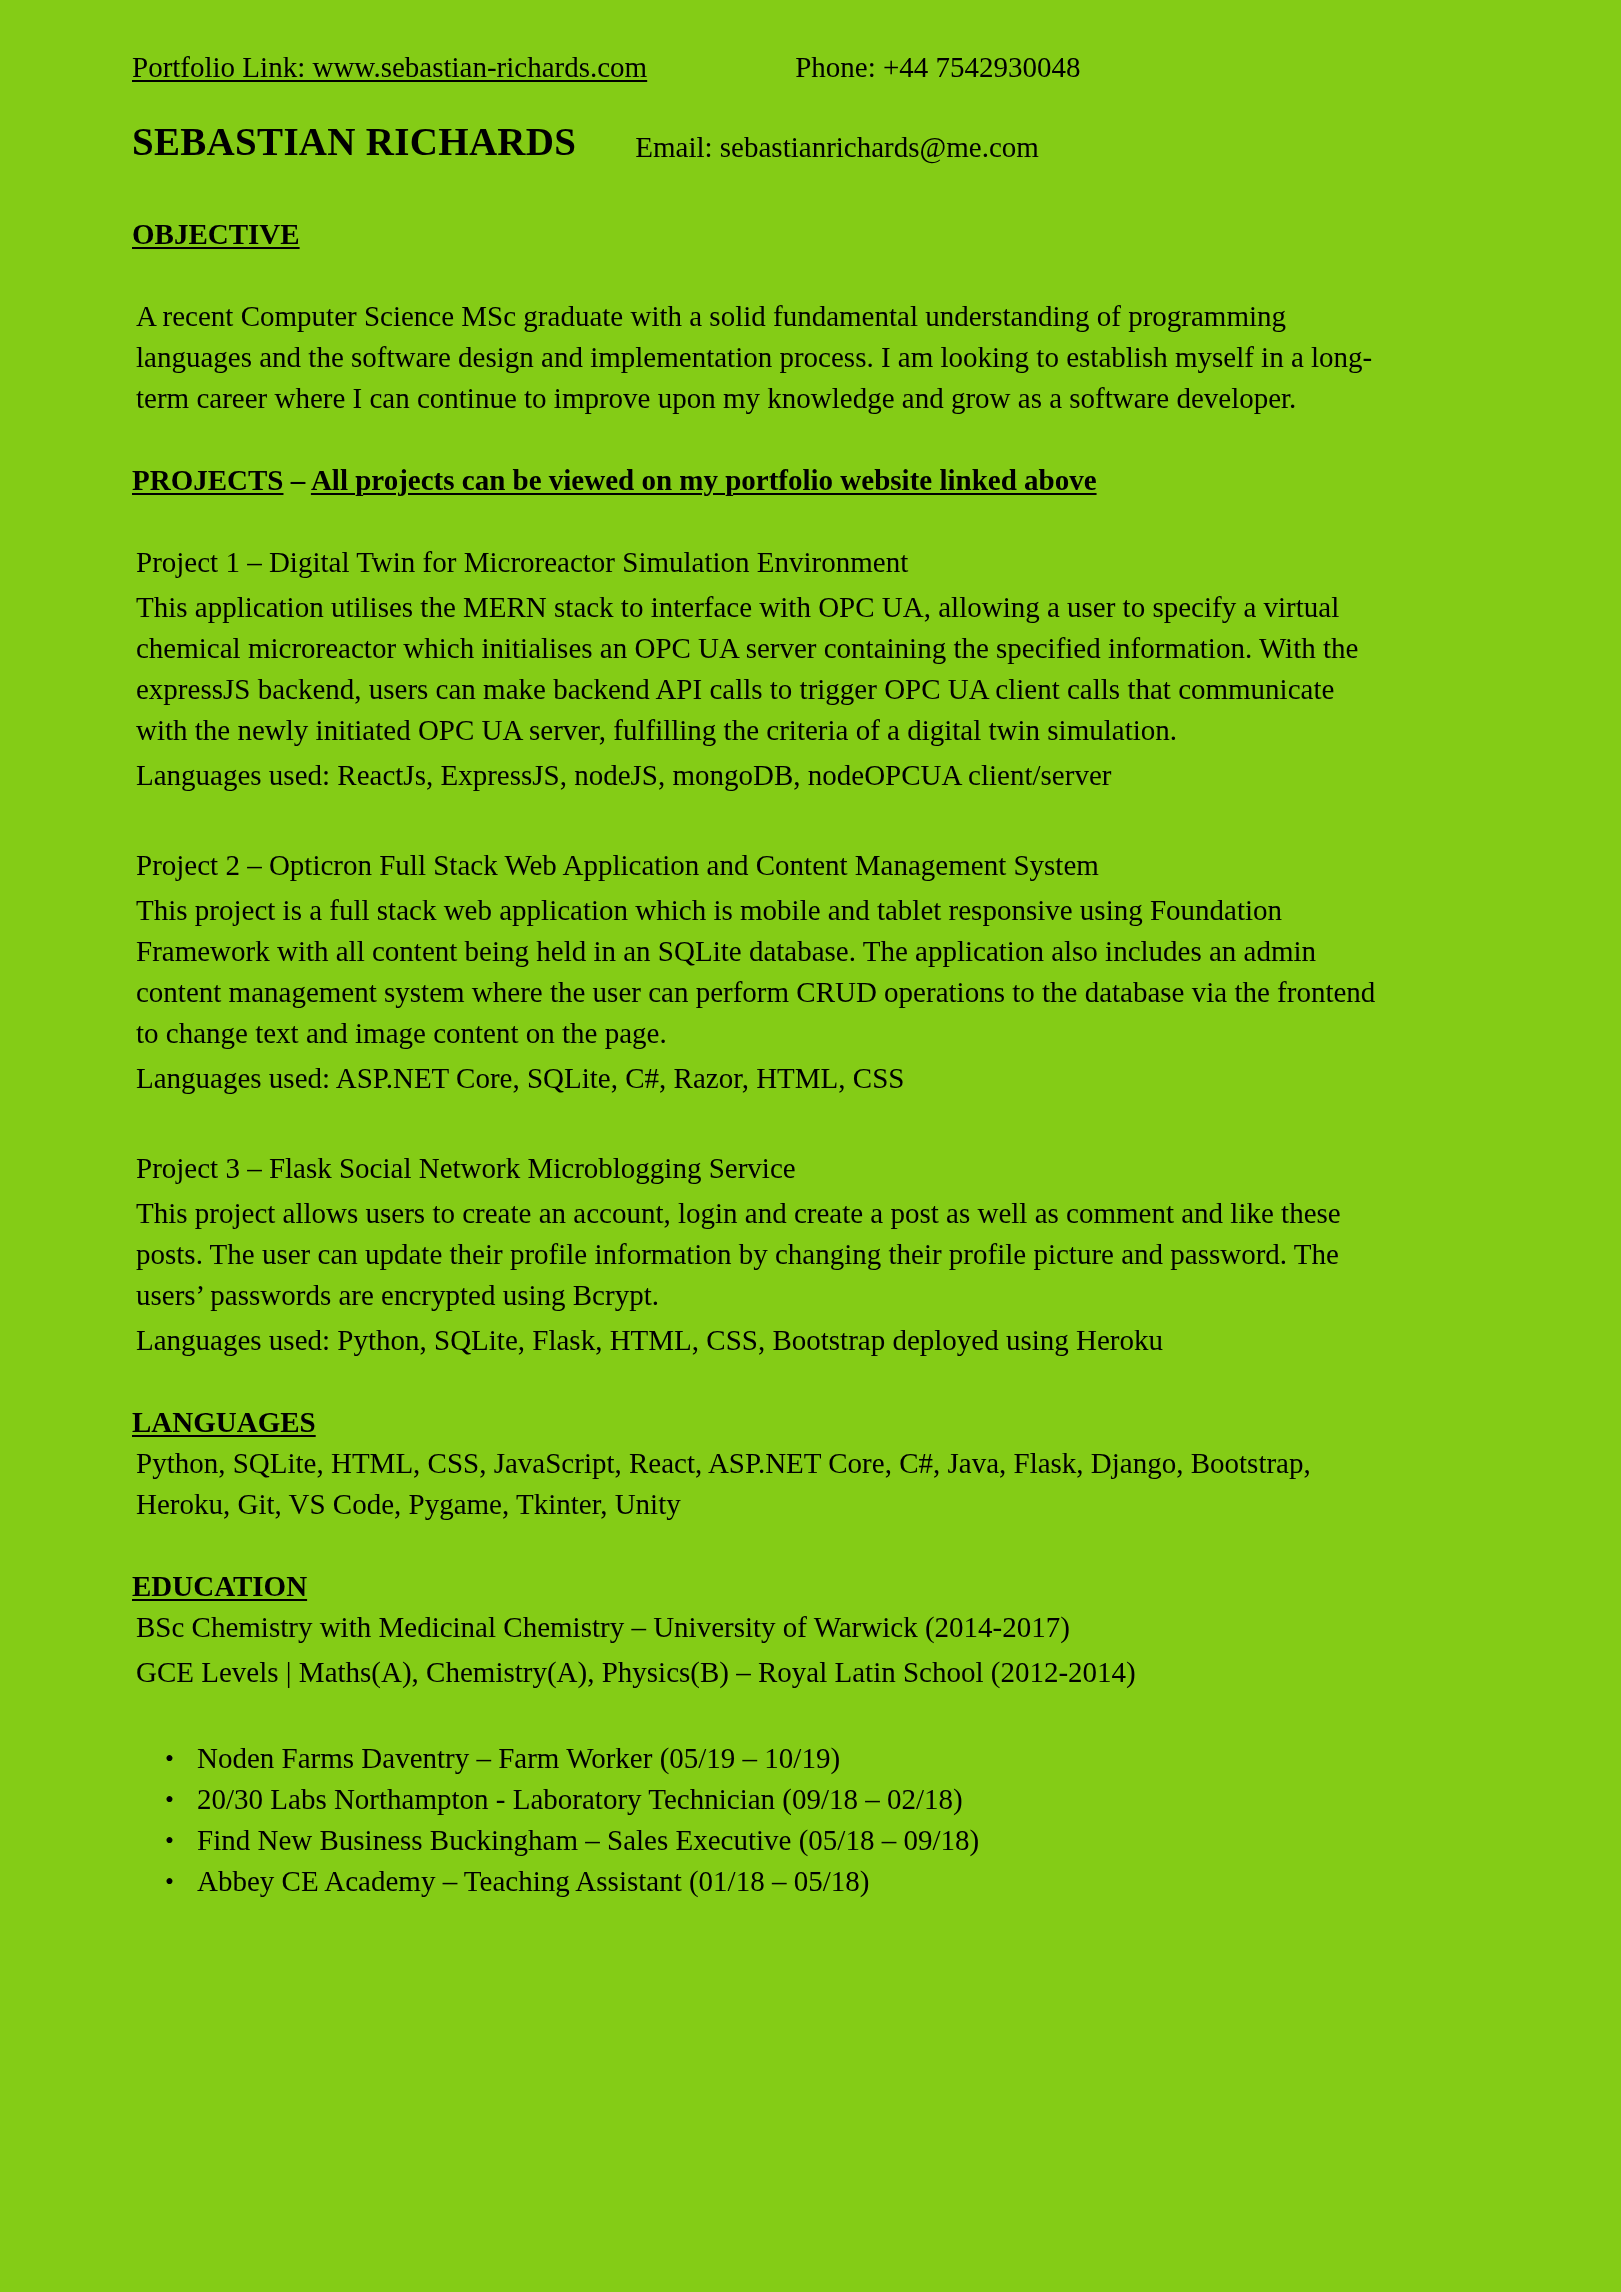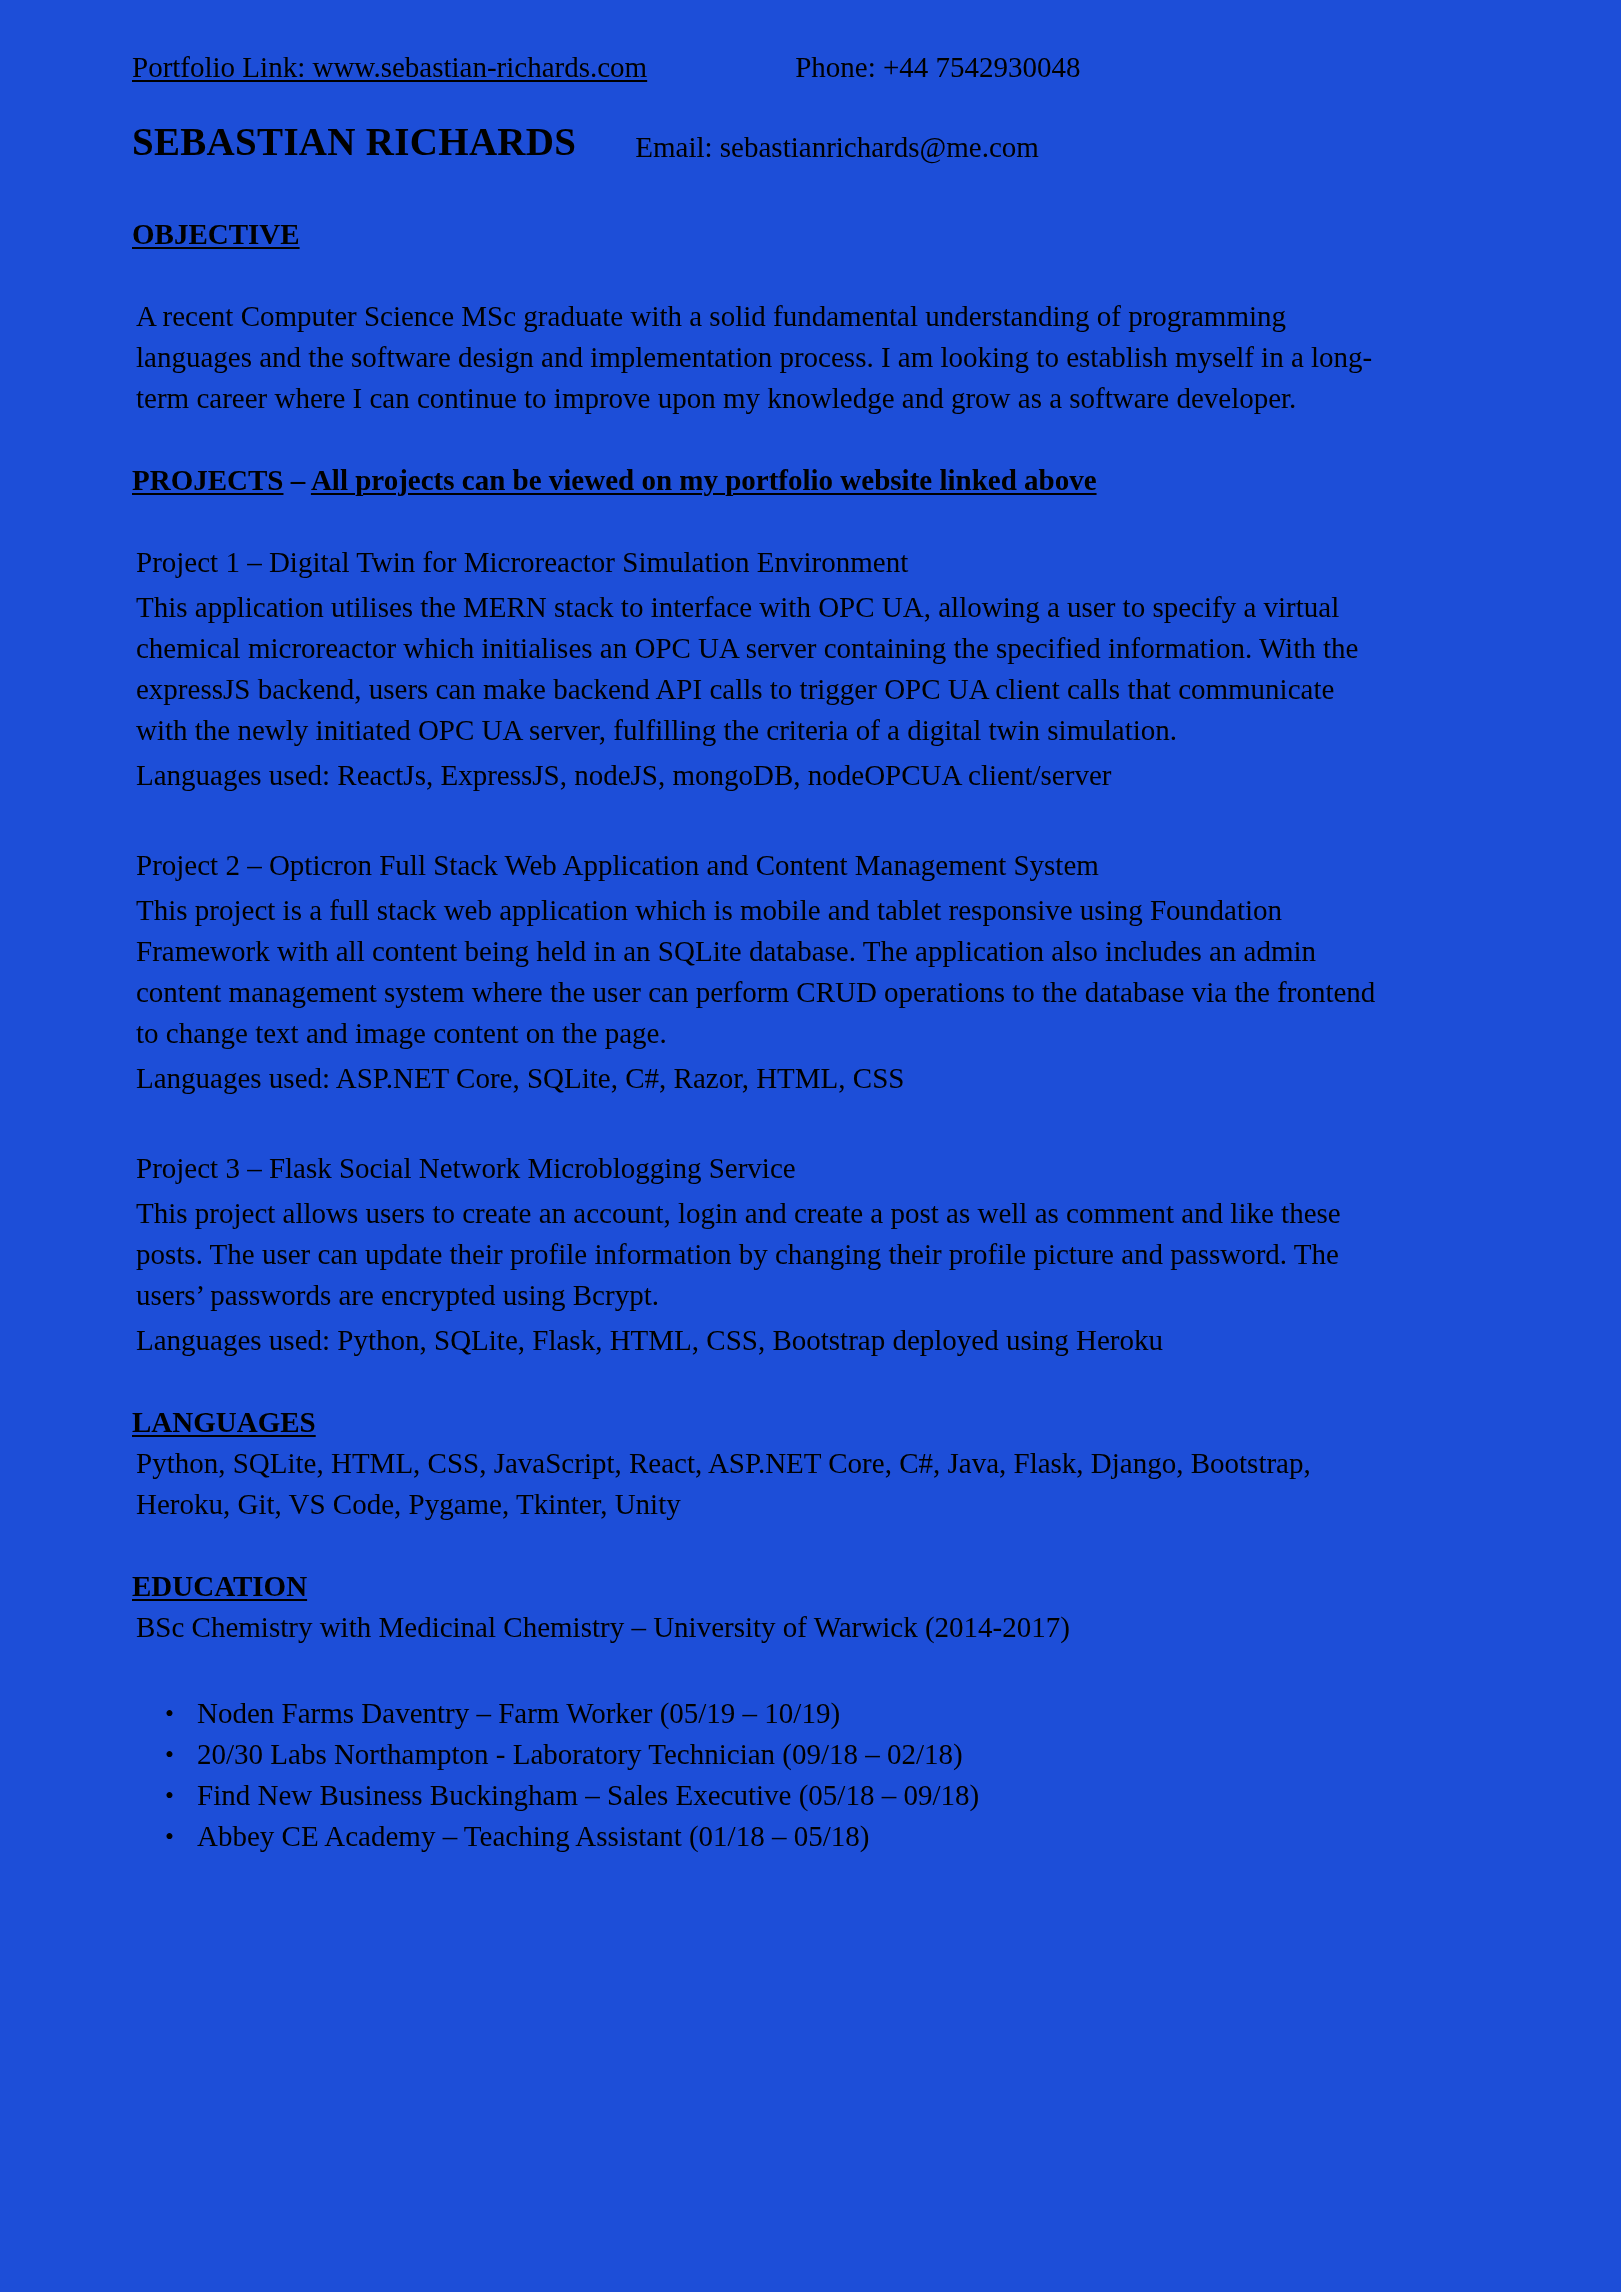--- a/index.html
+++ b/index.html
@@ -11,21 +11,21 @@
     width: 1621px;
     height: 2293px;
     font-family: "Liberation Serif", "DejaVu Serif", serif;
     color: #000000;
     -webkit-font-smoothing: antialiased;
   }
   .page {
     position: relative;
     width: 1621px;
     height: 2293px;
-    background: #1d4ed8;
+    background: #84cc16;
     box-sizing: border-box;
     padding: 0;
     overflow: hidden;
   }
   .content {
     position: absolute;
     left: 132px;
     top: 51px;
     width: 1264px;
   }
@@ -181,20 +181,21 @@
       <span class="section-heading">LANGUAGES</span>
     </div>
     <p class="para">Python, SQLite, HTML, CSS, JavaScript, React, ASP.NET Core, C#, Java, Flask, Django, Bootstrap, Heroku, Git, VS Code, Pygame, Tkinter, Unity</p>
 
     <div class="gap-md"></div>
 
     <div class="heading-block">
       <span class="section-heading">EDUCATION</span>
     </div>
     <p class="para">BSc Chemistry with Medicinal Chemistry – University of Warwick (2014-2017)</p>
+    <p class="para">GCE Levels | Maths(A), Chemistry(A), Physics(B) – Royal Latin School (2012-2014)</p>
 
     <div class="gap-md"></div>
 
 
     <ul class="bullets">
       <li><span class="bullet-glyph">•</span><span>Noden Farms Daventry – Farm Worker (05/19 – 10/19)</span></li>
       <li><span class="bullet-glyph">•</span><span>20/30 Labs Northampton - Laboratory Technician (09/18 – 02/18)</span></li>
       <li><span class="bullet-glyph">•</span><span>Find New Business Buckingham – Sales Executive (05/18 – 09/18)</span></li>
       <li><span class="bullet-glyph">•</span><span>Abbey CE Academy – Teaching Assistant (01/18 – 05/18)</span></li>
     </ul>

